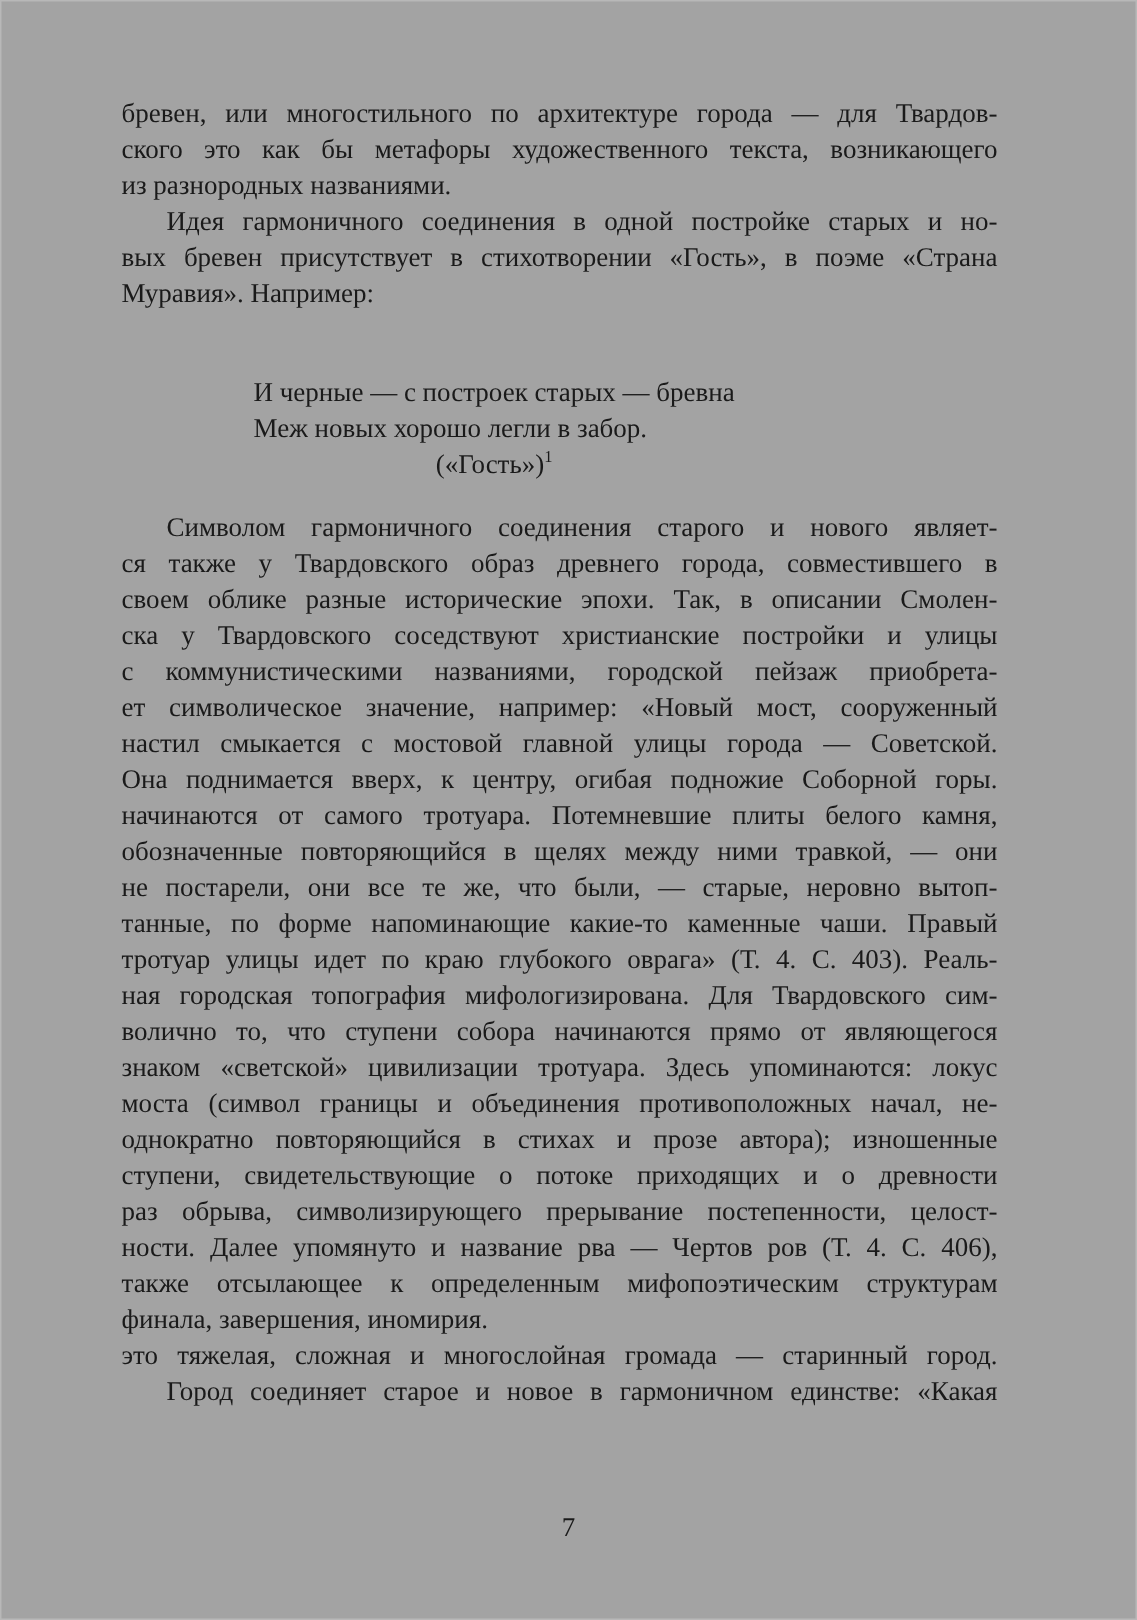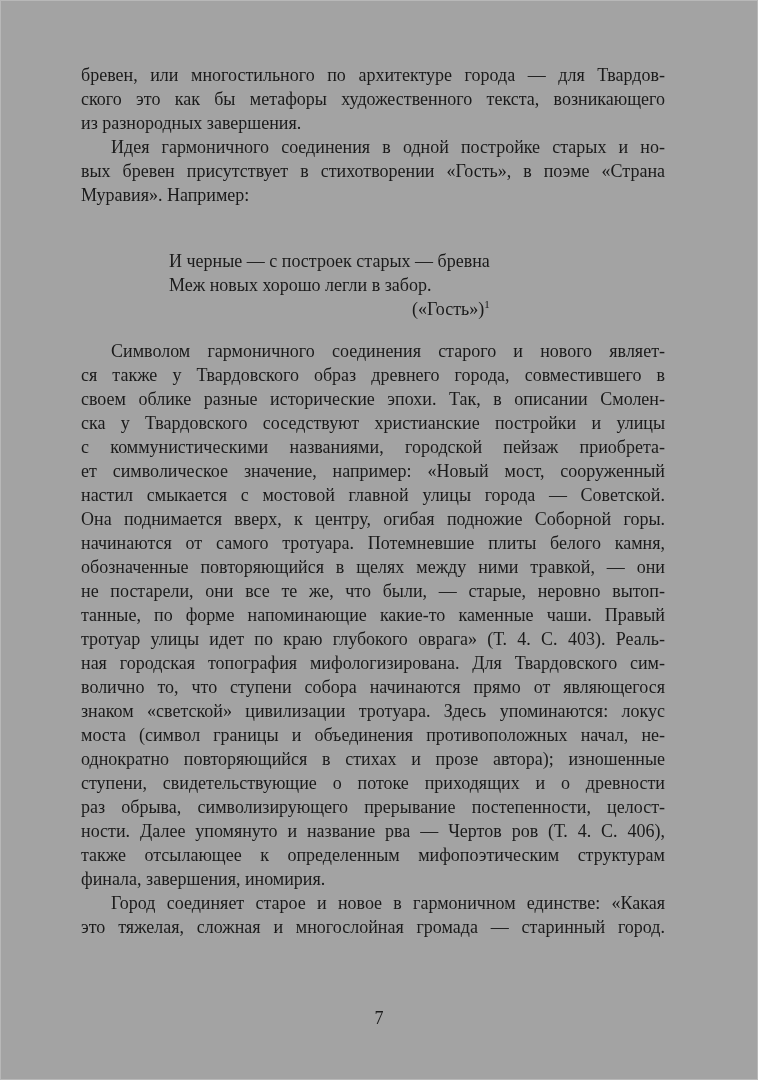--- a/index.html
+++ b/index.html
@@ -38,21 +38,21 @@
   .para.indent .tline.first {
     text-indent: 30px;
   }
   .verse {
     margin: 42px 0 18px 88px;
     width: -moz-fit-content;
     width: fit-content;
     min-width: 310px;
   }
   .vline { text-align: left; }
-  .vattr { text-align: right; }
+  .vattr { text-align: center; }
   sup {
     font-size: 11px;
     line-height: 0;
     vertical-align: super;
   }
   .pagenum {
     position: absolute;
     left: 0;
     right: 0;
     top: 1006px;
@@ -62,21 +62,21 @@
   }
 </style>
 </head>
 <body>
 
 <div class="page">
   <div class="content">
       <div class="para">
         <div class="tline first">бревен, или многостильного по архитектуре города — для Твардов-</div>
         <div class="tline">ского это как бы метафоры художественного текста, возникающего</div>
-        <div class="tline endline">из разнородных завершения.</div>
+        <div class="tline endline">из разнородных названиями.</div>
       </div>
       <div class="para indent">
         <div class="tline first">Идея гармоничного соединения в одной постройке старых и но-</div>
         <div class="tline">вых бревен присутствует в стихотворении «Гость», в поэме «Страна</div>
         <div class="tline endline">Муравия». Например:</div>
       </div>
       <div class="verse">
         <div class="vline">И черные — с построек старых — бревна</div>
         <div class="vline">Меж новых хорошо легли в забор.</div>
         <div class="vattr"><span>(«Гость»)</span><sup>1</sup></div>
@@ -100,18 +100,18 @@
         <div class="tline">знаком «светской» цивилизации тротуара. Здесь упоминаются: локус</div>
         <div class="tline">моста (символ границы и объединения противоположных начал, не-</div>
         <div class="tline">однократно повторяющийся в стихах и прозе автора); изношенные</div>
         <div class="tline">ступени, свидетельствующие о потоке приходящих и о древности</div>
         <div class="tline">раз обрыва, символизирующего прерывание постепенности, целост-</div>
         <div class="tline">ности. Далее упомянуто и название рва — Чертов ров (Т. 4. С. 406),</div>
         <div class="tline">также отсылающее к определенным мифопоэтическим структурам</div>
         <div class="tline endline">финала, завершения, иномирия.</div>
       </div>
       <div class="para indent">
+        <div class="tline">это тяжелая, сложная и многослойная громада — старинный город.</div>
         <div class="tline first">Город соединяет старое и новое в гармоничном единстве: «Какая</div>
-        <div class="tline">это тяжелая, сложная и многослойная громада — старинный город.</div>
       </div>
     </div>
   <div class="pagenum">7</div>
 </div>
 
 </body></html>

